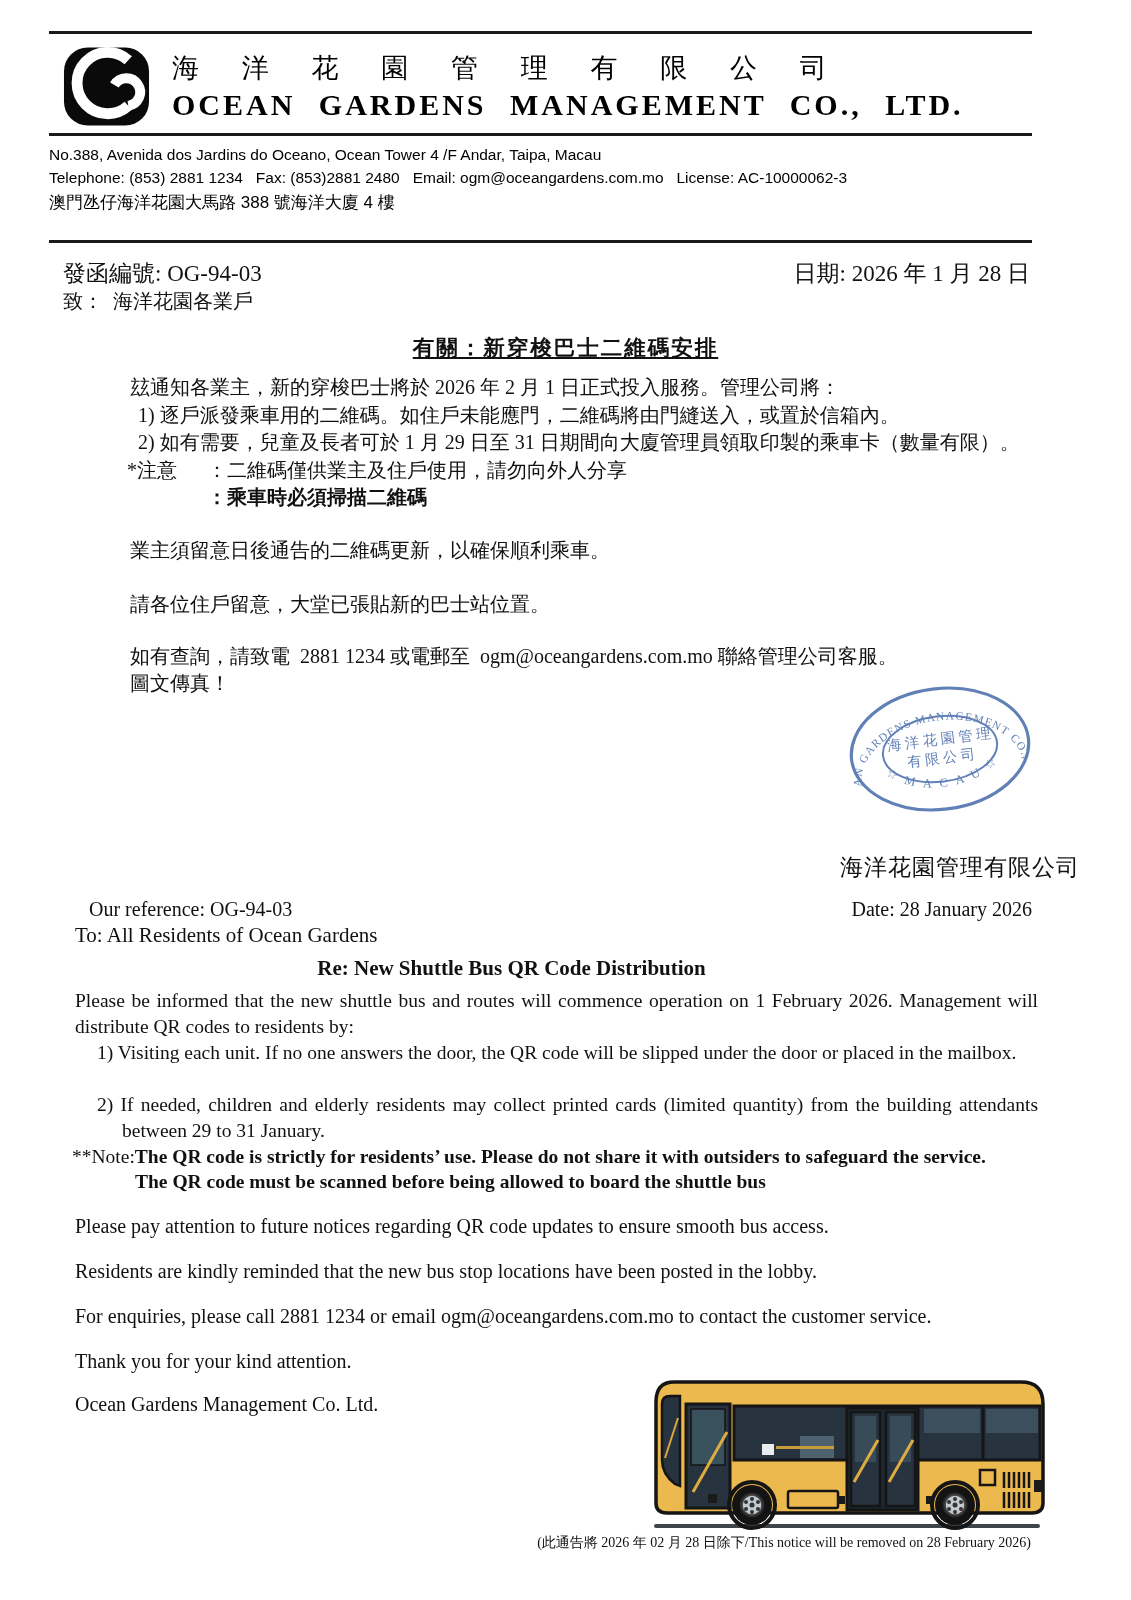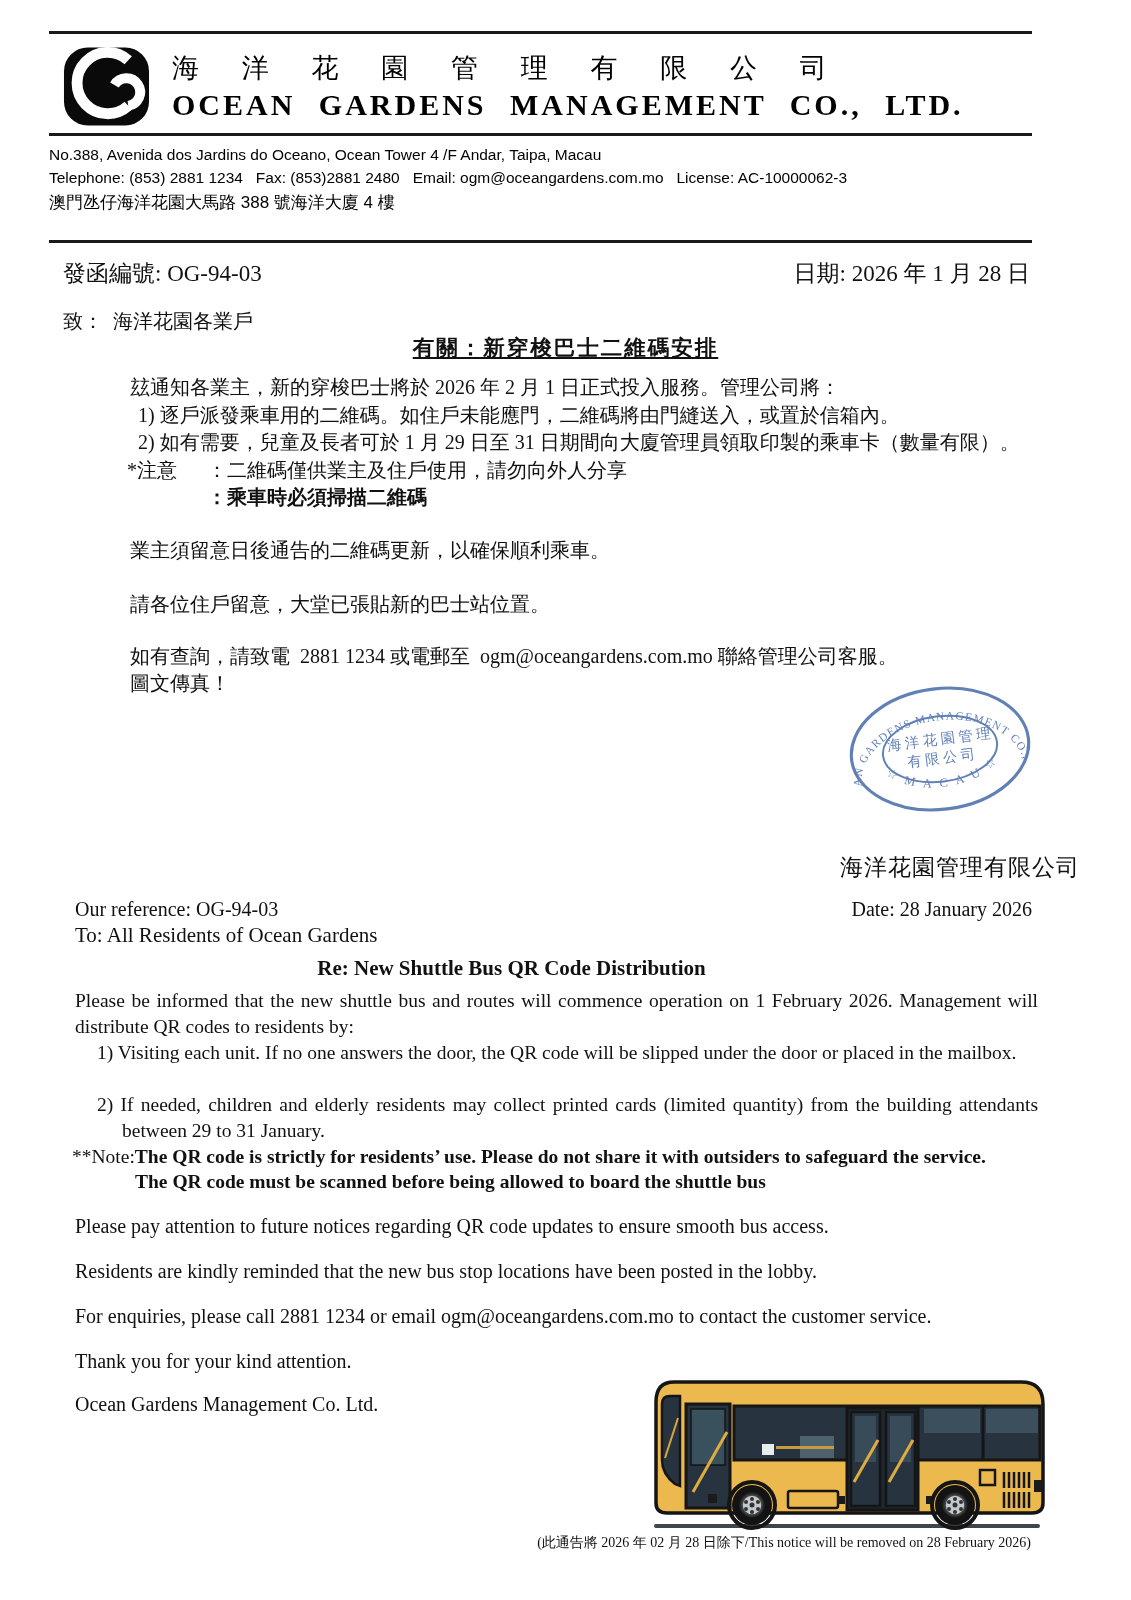--- a/index.html
+++ b/index.html
@@ -56,21 +56,21 @@
   <div class="abs co-en">OCEAN GARDENS MANAGEMENT CO., LTD.</div>
 
   <div class="addr en" style="top:146px;">No.388, Avenida dos Jardins do Oceano, Ocean Tower 4 /F Andar, Taipa, Macau</div>
   <div class="addr en" style="top:169px;">Telephone: (853) 2881 1234   Fax: (853)2881 2480   Email: ogm@oceangardens.com.mo   License: AC-10000062-3</div>
   <div class="addr zh" style="top:191px;">澳門氹仔海洋花園大馬路 388 號海洋大廈 4 樓</div>
 
   <div class="abs zh-row" style="top:258px;">
     <span>發函編號: OG-94-03</span>
     <span>日期: 2026 年 1 月 28 日</span>
   </div>
-  <div class="abs zh-line" style="top:308px;">致：  海洋花園各業戶</div>
+  <div class="abs zh-line" style="top:288px;">致：  海洋花園各業戶</div>
   <div class="abs zh-subject" style="top:333px;">有關：新穿梭巴士二維碼安排</div>
 
   <div class="abs zh-body" style="top:374px;">玆通知各業主，新的穿梭巴士將於 2026 年 2 月 1 日正式投入服務。管理公司將：</div>
   <div class="abs zh-item" style="top:402px;">1) 逐戶派發乘車用的二維碼。如住戶未能應門，二維碼將由門縫送入，或置於信箱內。</div>
   <div class="abs zh-item" style="top:429px;">2) 如有需要，兒童及長者可於 1 月 29 日至 31 日期間向大廈管理員領取印製的乘車卡（數量有限）。</div>
   <div class="abs zh-note" style="top:457px;">
     <span class="lbl">*注意</span>
     <span>：二維碼僅供業主及住戶使用，請勿向外人分享</span>
   </div>
   <div class="abs zh-note2" style="top:484px;">：乘車時必須掃描二維碼</div>
@@ -92,21 +92,21 @@
       </text>
       <text font-size="12.5" font-family="Liberation Serif, DejaVu Serif, serif" fill="#4b6fac" letter-spacing="3">
         <textPath href="#sealBot" startOffset="50%" text-anchor="middle">☆ M A C A U ☆</textPath>
       </text>
       <text x="95" y="60" text-anchor="middle" font-size="14.5" fill="#4b6fac">海 洋 花 園 管 理</text>
       <text x="95" y="79" text-anchor="middle" font-size="14.5" fill="#4b6fac">有 限 公 司</text>
     </svg>
   </div>
   <div class="abs zh-sig" style="top:852px;">海洋花園管理有限公司</div>
 
-  <div class="abs en-row" style="top:898px;">
+  <div class="abs en-row" style="top:898px;margin-left:14px;">
     <span>Our reference: OG-94-03</span>
     <span>Date: 28 January 2026</span>
   </div>
   <div class="abs en-line" style="top:923px;font-size:21px;">To: All Residents of Ocean Gardens</div>
   <div class="abs en-subject" style="top:956px;">Re: New Shuttle Bus QR Code Distribution</div>
 
   <div class="abs en-par" style="top:988px;">Please be informed that the new shuttle bus and routes will commence operation on 1 February 2026. Management will distribute QR codes to residents by:</div>
   <div class="abs en-item" style="top:1040px;">1) Visiting each unit. If no one answers the door, the QR code will be slipped under the door or placed in the mailbox.</div>
   <div class="abs en-item" style="top:1092px;">2) If needed, children and elderly residents may collect printed cards (limited quantity) from the building attendants between 29 to 31 January.</div>
   <div class="abs en-note" style="top:1144px;">

